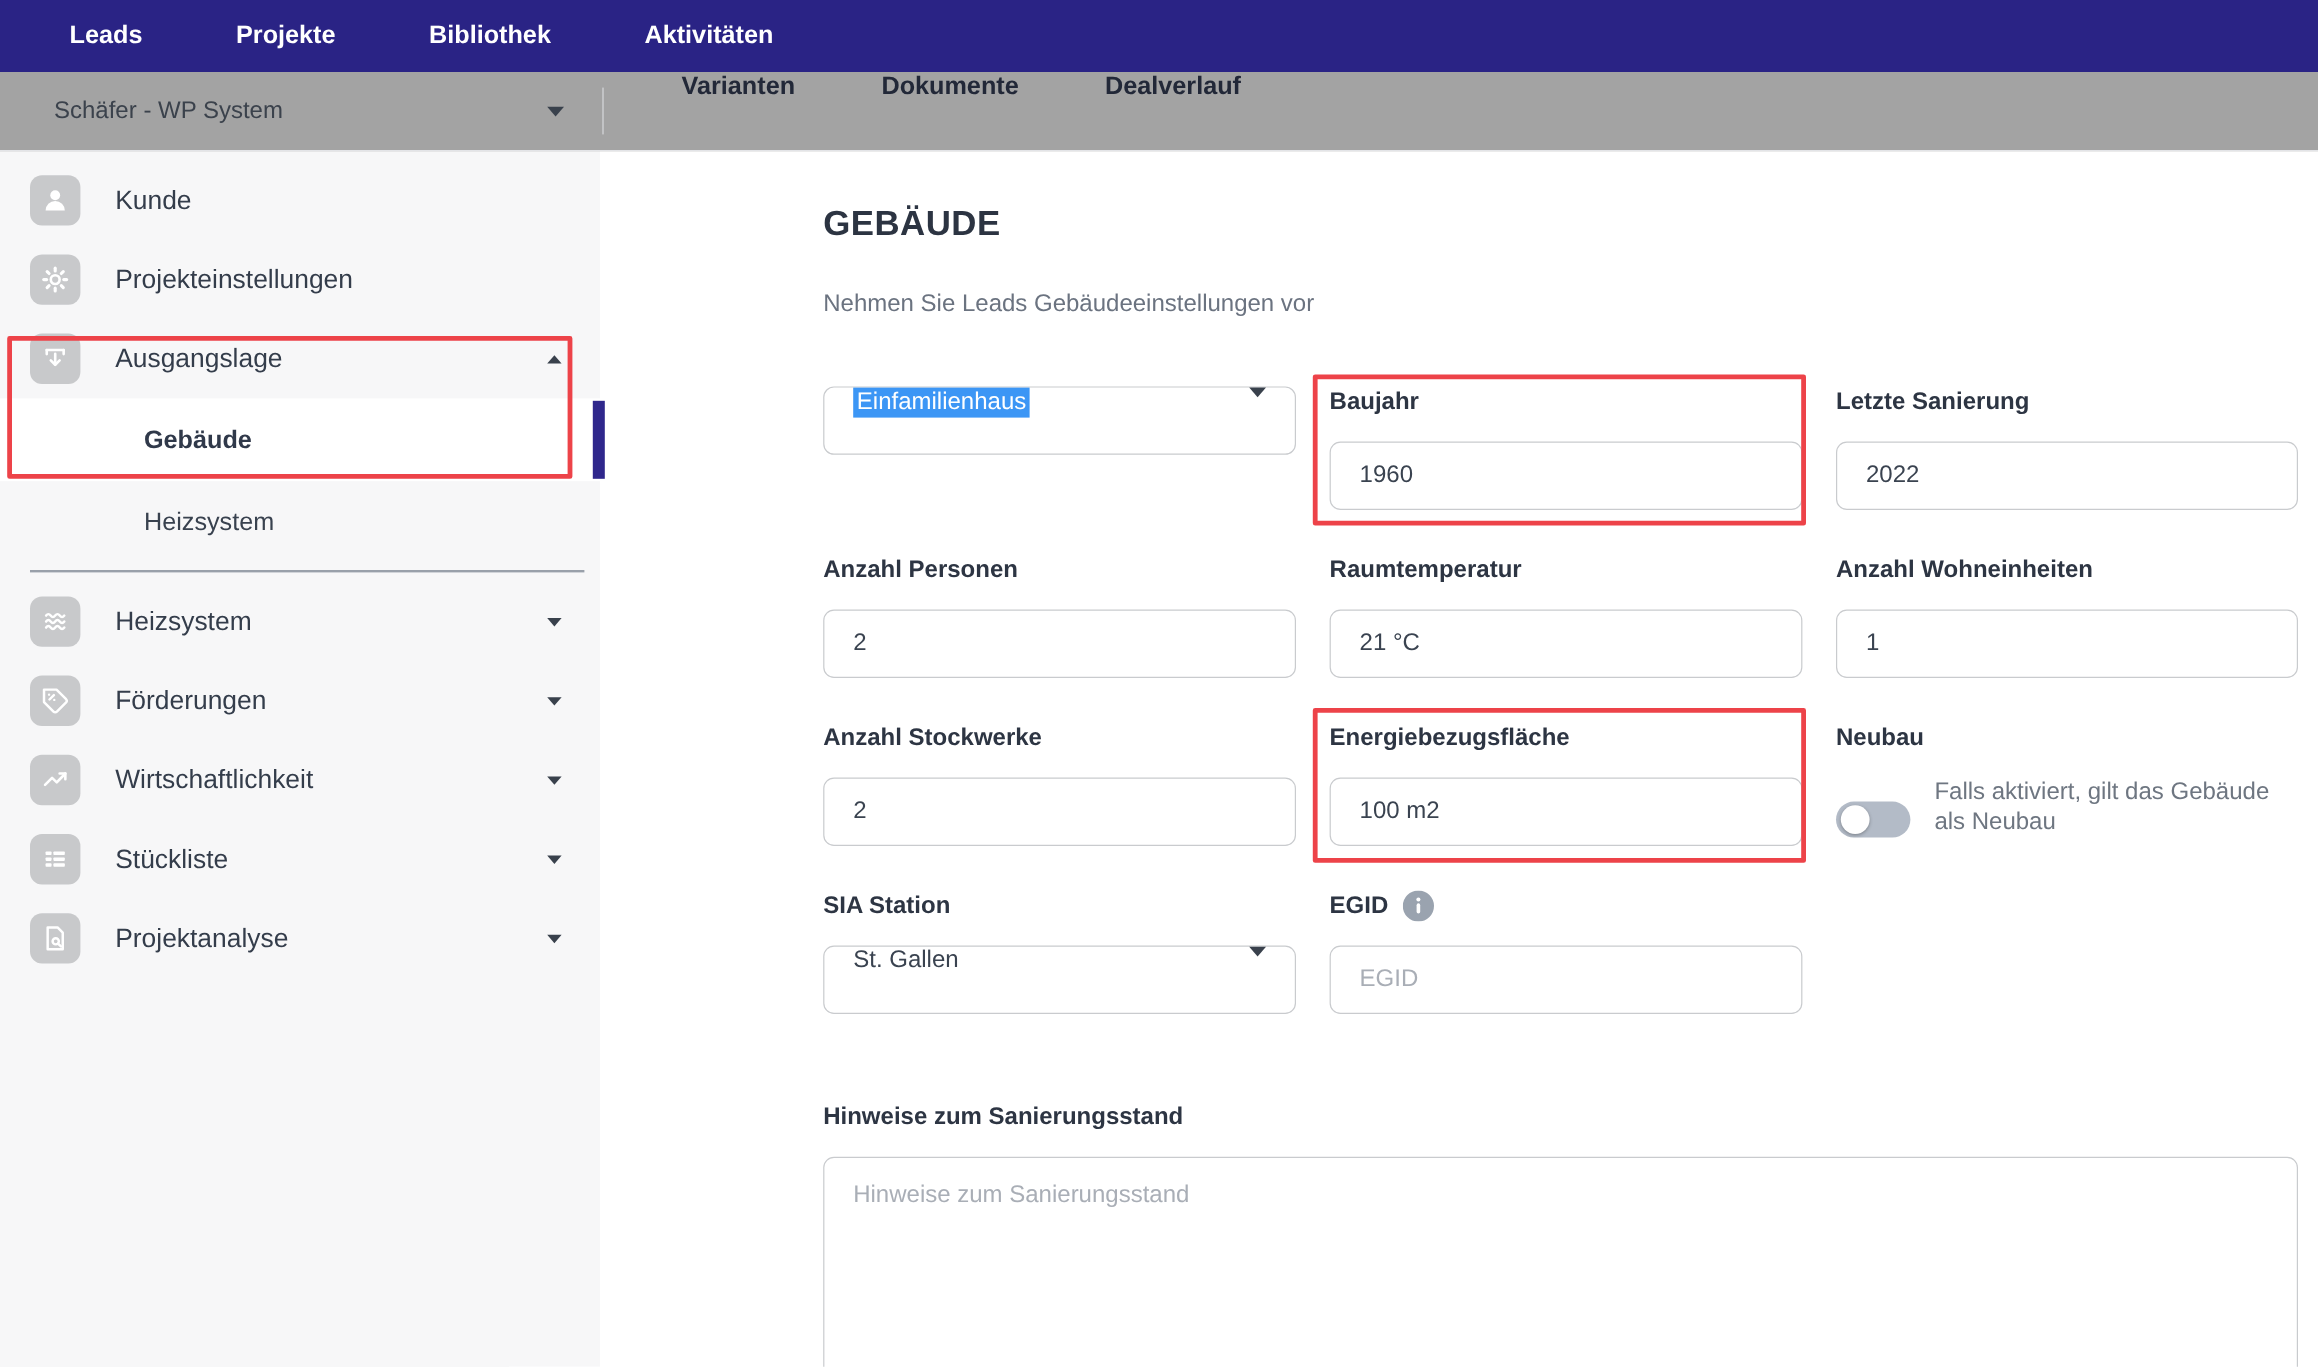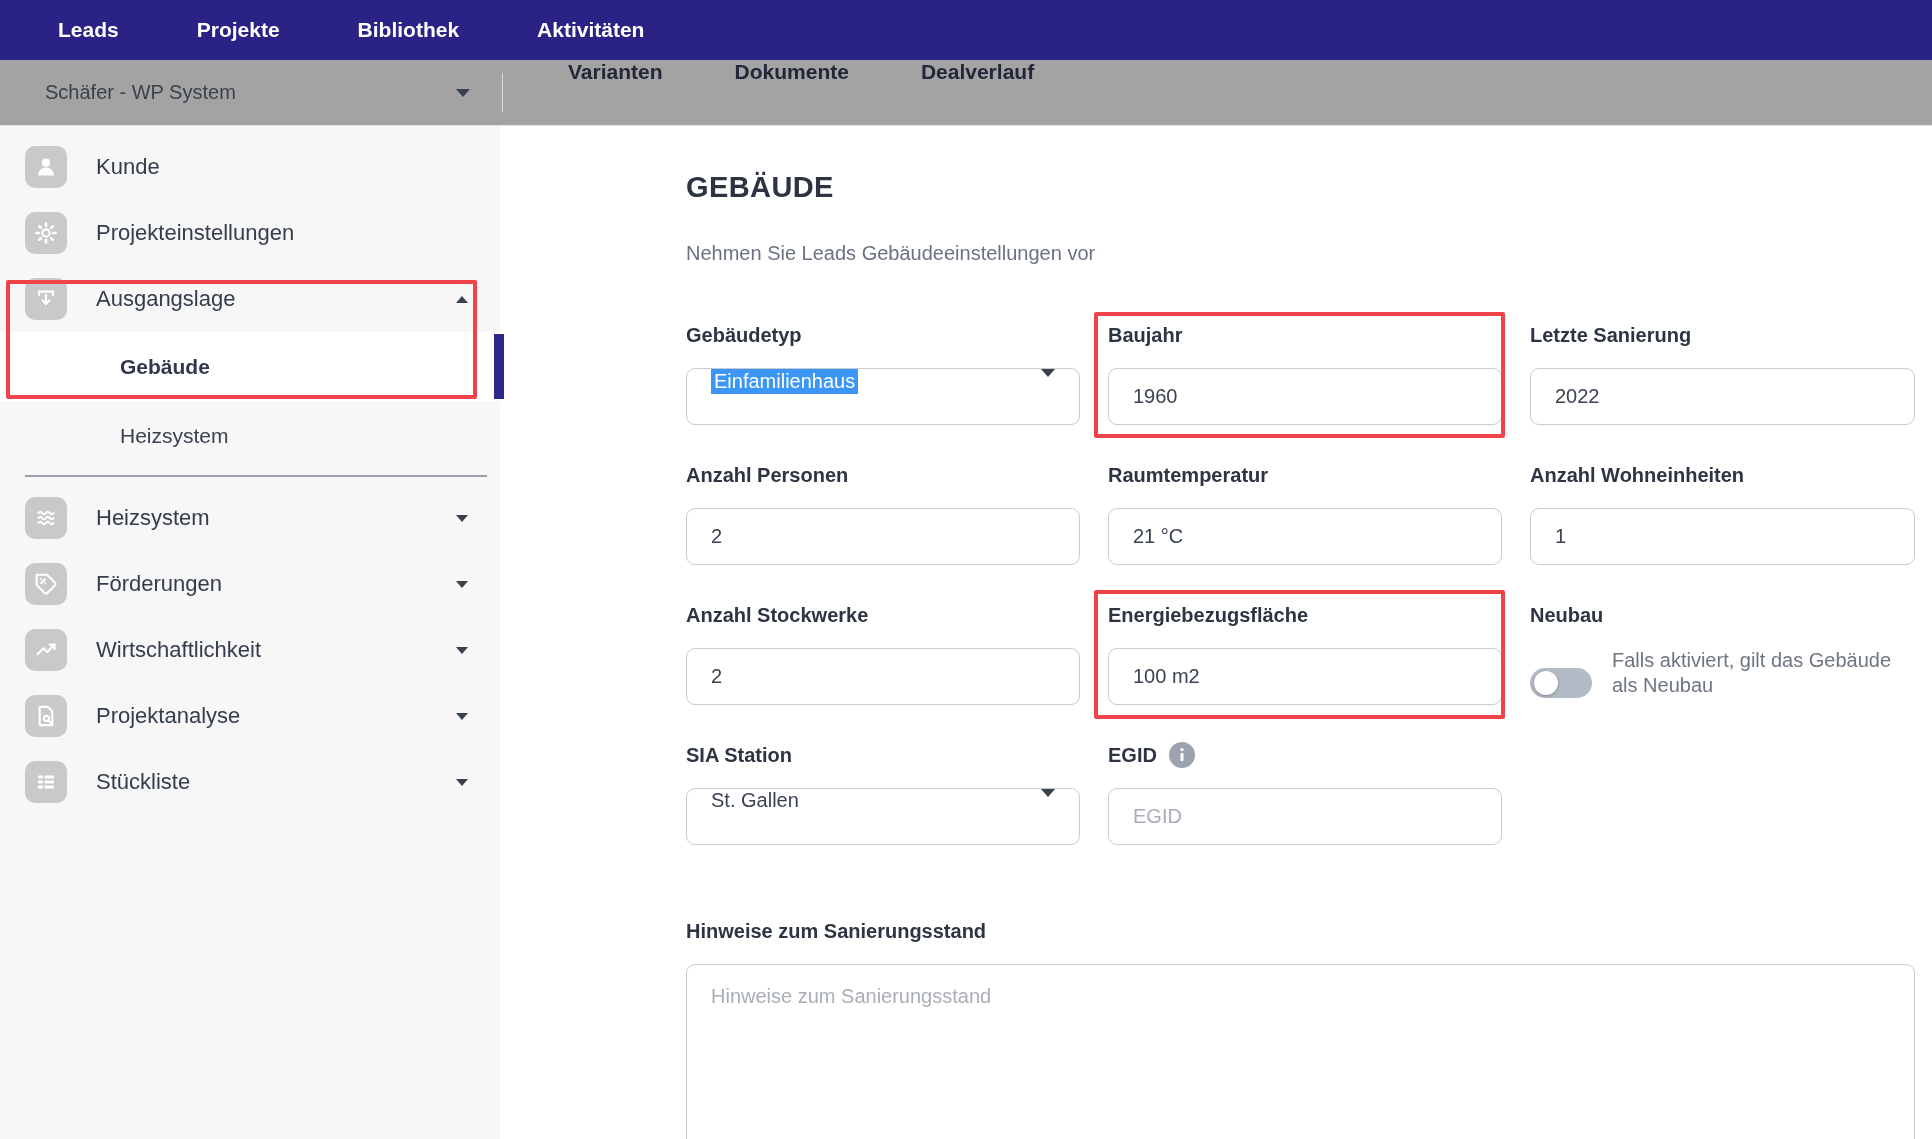--- a/index.html
+++ b/index.html
@@ -200,59 +200,58 @@
           </g>
         </svg>
     </span>
     <span class="nav-label">Wirtschaftlichkeit</span>
     <span class="nav-caret caret-down caret-sm"></span>
   </div>
 
   <div class="nav-row">
     <span class="icon-badge">
       <svg width="26" height="26" viewBox="0 0 24 24">
-          <g fill="none" stroke="#fff" stroke-width="1.9" stroke-linejoin="round">
-            <path d="M6.2 3.6 h7.6 l4 4 V20.4 H6.2 z"></path>
-            <circle cx="12.4" cy="14.2" r="2.4"></circle>
-            <path d="M14.2 16 l2.2 2.2" stroke-linecap="round"></path>
-          </g>
-        </svg>
-    </span>
-    <span class="nav-label">Projektanalyse</span>
-    <span class="nav-caret caret-down caret-sm"></span>
-  </div>
-
-  <div class="nav-row">
-    <span class="icon-badge">
-      <svg width="26" height="26" viewBox="0 0 24 24">
           <g fill="#fff">
             <rect x="4.6" y="6" width="4.6" height="2.7" rx="0.6"></rect>
             <rect x="10.6" y="6" width="8.8" height="2.7" rx="0.6"></rect>
             <rect x="4.6" y="10.6" width="4.6" height="2.7" rx="0.6"></rect>
             <rect x="10.6" y="10.6" width="8.8" height="2.7" rx="0.6"></rect>
             <rect x="4.6" y="15.2" width="4.6" height="2.7" rx="0.6"></rect>
             <rect x="10.6" y="15.2" width="8.8" height="2.7" rx="0.6"></rect>
           </g>
         </svg>
     </span>
     <span class="nav-label">Stückliste</span>
     <span class="nav-caret caret-down caret-sm"></span>
   </div>
+
+  <div class="nav-row">
+    <span class="icon-badge">
+      <svg width="26" height="26" viewBox="0 0 24 24">
+          <g fill="none" stroke="#fff" stroke-width="1.9" stroke-linejoin="round">
+            <path d="M6.2 3.6 h7.6 l4 4 V20.4 H6.2 z"></path>
+            <circle cx="12.4" cy="14.2" r="2.4"></circle>
+            <path d="M14.2 16 l2.2 2.2" stroke-linecap="round"></path>
+          </g>
+        </svg>
+    </span>
+    <span class="nav-label">Projektanalyse</span>
+    <span class="nav-caret caret-down caret-sm"></span>
+  </div>
 </aside>
 
 <div class="active-bar"></div>
 
 <main class="main">
   <h1 class="page-title">GEBÄUDE</h1>
   <p class="page-subtitle">Nehmen Sie Leads Gebäudeeinstellungen vor</p>
 
   <div class="form-grid">
 
     <div class="field">
-      <span class="field-label">Gebäudetyp</span>
       <div class="control select-control">
         <span class="sel-text hl">Einfamilienhaus</span>
         <span class="caret-down"></span>
       </div>
     </div>
 
     <div class="field">
       <span class="field-label">Baujahr</span>
       <input type="text" class="control" value="1960" style="">
     </div>

